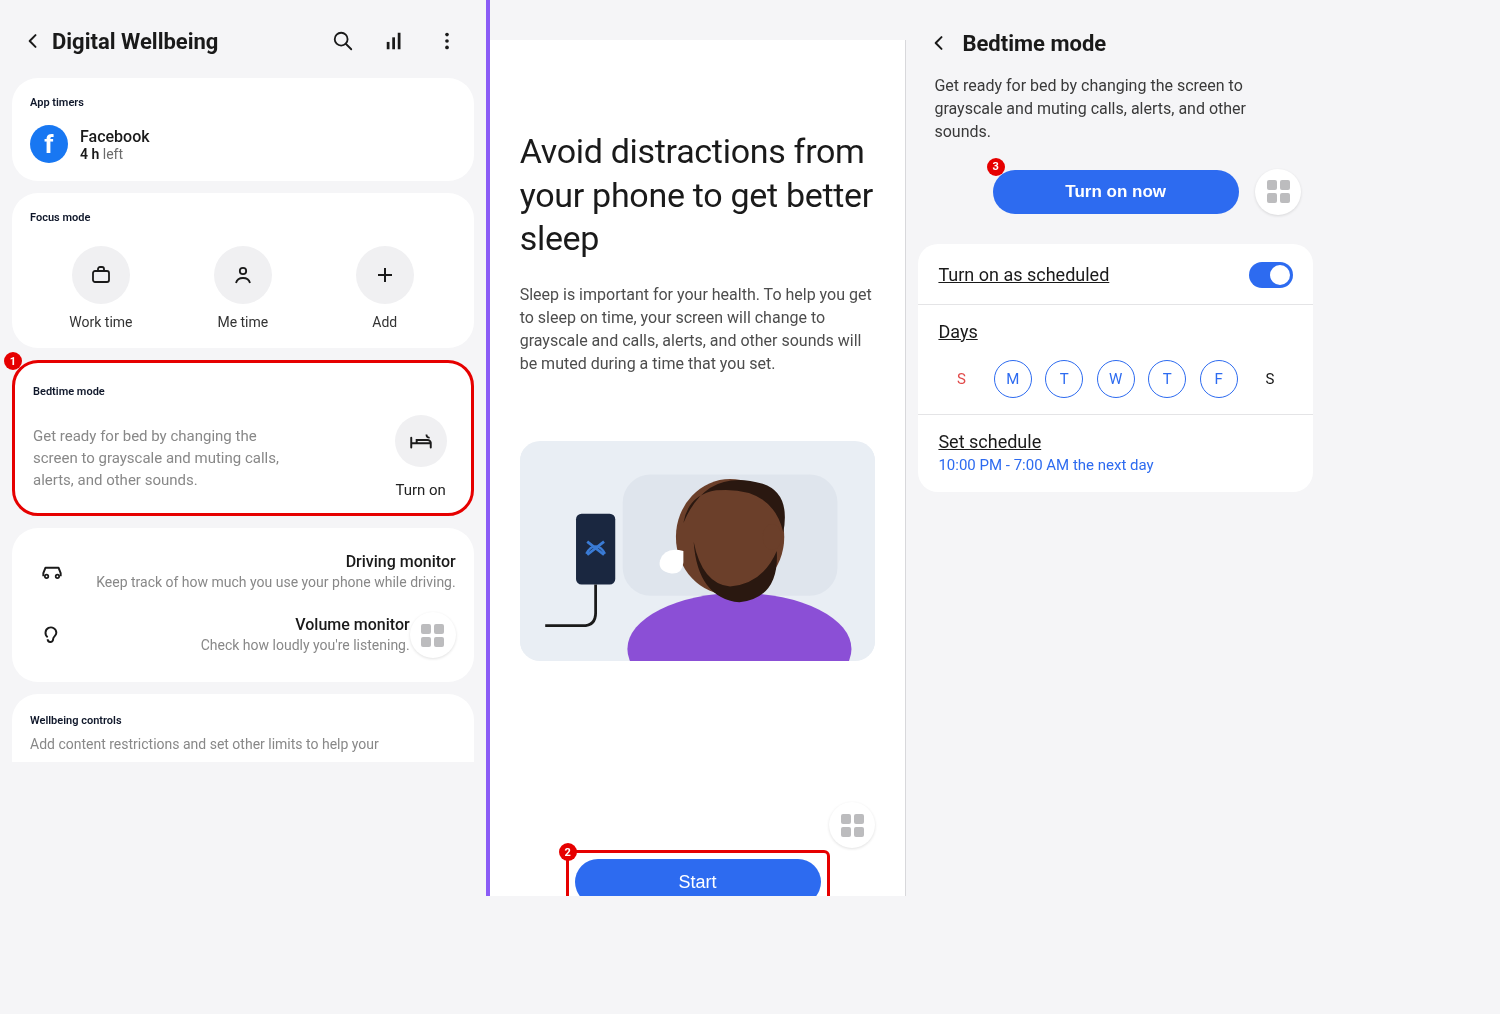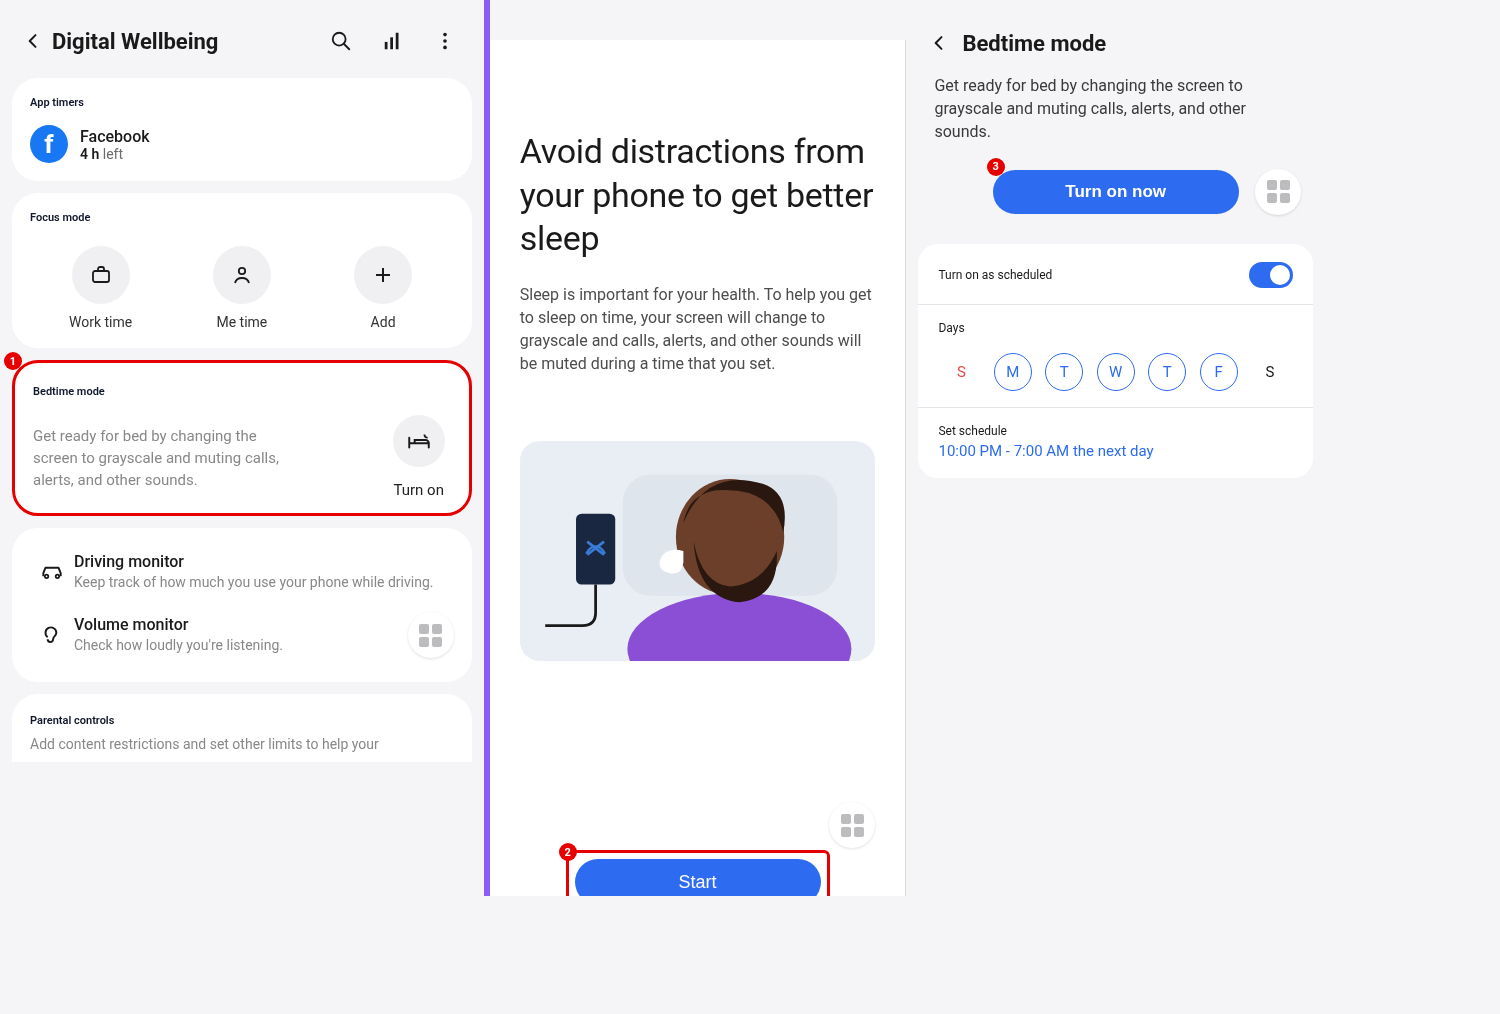--- a/index.html
+++ b/index.html
@@ -10,21 +10,21 @@
     height: 896px;
     display: flex;
     overflow: hidden;
   }
   .panel {
     height: 896px;
     background: #f5f5f7;
     position: relative;
     overflow: hidden;
   }
-  .panel1 { width: 518px; border-right: 6px solid #8b5cf6; }
+  .panel1 { width: 518px; border-right: 4px solid #8b5cf6; }
   .panel2 { width: 441px; border-right: 1px solid #d8d8db; background:#fff;margin-top:40px; }
   .panel3 { width: 443px; }
 
   
   .p1-header {
     display:flex; align-items:center; padding: 28px 20px 18px 20px;
   }
   .back-arrow { width:34px; display:flex; align-items:center; justify-content:center; }
   .p1-title { font-size:22px; font-weight:700; color:#1a1a1a; margin-left:6px; flex:1;}
   .p1-icons { display:flex; align-items:center; gap:26px; margin-right:6px;}
@@ -96,21 +96,21 @@
   .p3-title { font-size:22px; font-weight:700; color:#1a1a1a; margin-left:10px;}
   .p3-subtitle { padding:6px 28px 0 28px; font-size:16px; color:#3a3a3a; line-height:1.45;}
   .turn-on-now-row { display:flex; align-items:center; justify-content:center; padding:26px 0 26px 0; position:relative;}
   .turn-on-now-btn {
     width:246px; height:44px; border-radius:24px; background:#2d6bf0; color:#fff;
     font-size:17px; font-weight:600; display:flex; align-items:center; justify-content:center; border:none;
   }
   .p3-grid { position:absolute; right:24px; }
   .p3-card { background:#fff; margin:4px 12px; border-radius:20px; padding:18px 20px;}
   .p3-row { display:flex; align-items:center; justify-content:space-between;}
-  .p3-row-title { font-size:12px; color:#1a1a1a;}
+  .p3-row-title { font-size:18px; color:#1a1a1a;text-decoration:underline;}
   .toggle {
     width:44px; height:26px; border-radius:14px; background:#2d6bf0; position:relative;
   }
   .toggle::after {
     content:""; position:absolute; right:3px; top:3px; width:20px; height:20px; border-radius:50%; background:#fff;
   }
   .days-row { display:flex; justify-content:space-between; align-items:center; margin-top:18px; padding:0 4px;}
   .day { width:38px; height:38px; border-radius:50%; display:flex; align-items:center; justify-content:center; font-size:15px; color:#2d6bf0; border:1.6px solid #2d6bf0;}
   .day.plain { border:none; color:#1a1a1a;}
   .day.red { border:none; color:#e14a4a;}
@@ -213,21 +213,21 @@
           <svg width="26" height="26" viewBox="0 0 24 24">
               <path d="M3 18 V9 M3 14 h18 v4 M8 14 v-3 h10 a3 3 0 0 1 3 3" stroke="#1a1a1a" stroke-width="1.8" fill="none" stroke-linecap="round"></path>
               <path d="M17 6 a3 3 0 0 0 3 3" stroke="#1a1a1a" stroke-width="1.6" fill="none"></path>
             </svg>
         </div>
         <div class="turnon-text">Turn on</div>
       </div>
     </div>
   </div>
 
-  <div class="card" style="padding:14px 18px;">
+  <div class="card" style="padding:14px 18px;text-align:right;">
     <div class="monitor-row">
       <div class="monitor-icon">
         <svg width="26" height="26" viewBox="0 0 24 24">
             <path d="M4 16 v-3 l2-5 h12 l2 5 v3" stroke="#1a1a1a" stroke-width="1.8" fill="none" stroke-linejoin="round"></path>
             <circle cx="7" cy="16" r="1.6" stroke="#1a1a1a" stroke-width="1.6" fill="none"></circle>
             <circle cx="17" cy="16" r="1.6" stroke="#1a1a1a" stroke-width="1.6" fill="none"></circle>
           </svg>
       </div>
       <div class="monitor-text">
         <div class="monitor-title">Driving monitor</div>
@@ -249,21 +249,21 @@
             <span></span>
             <span></span>
             <span></span>
             <span></span>
           </div>
       </div>
     </div>
   </div>
 
   <div class="parental-section">
-    <div class="card-title">Parental controls</div>
+    <div class="card-title">Wellbeing controls</div>
     <div class="monitor-desc" style="margin-top:8px;">Add content restrictions and set other limits to help your</div>
   </div>
 </div>
 
 <div class="panel panel2">
   <div class="p2-content">
     <div class="p2-heading">Avoid distractions from your phone to get better sleep</div>
     <div class="p2-body">Sleep is important for your health. To help you get to sleep on time, your screen will change to grayscale and calls, alerts, and other sounds will be muted during a time that you set.</div>
   </div>
 

